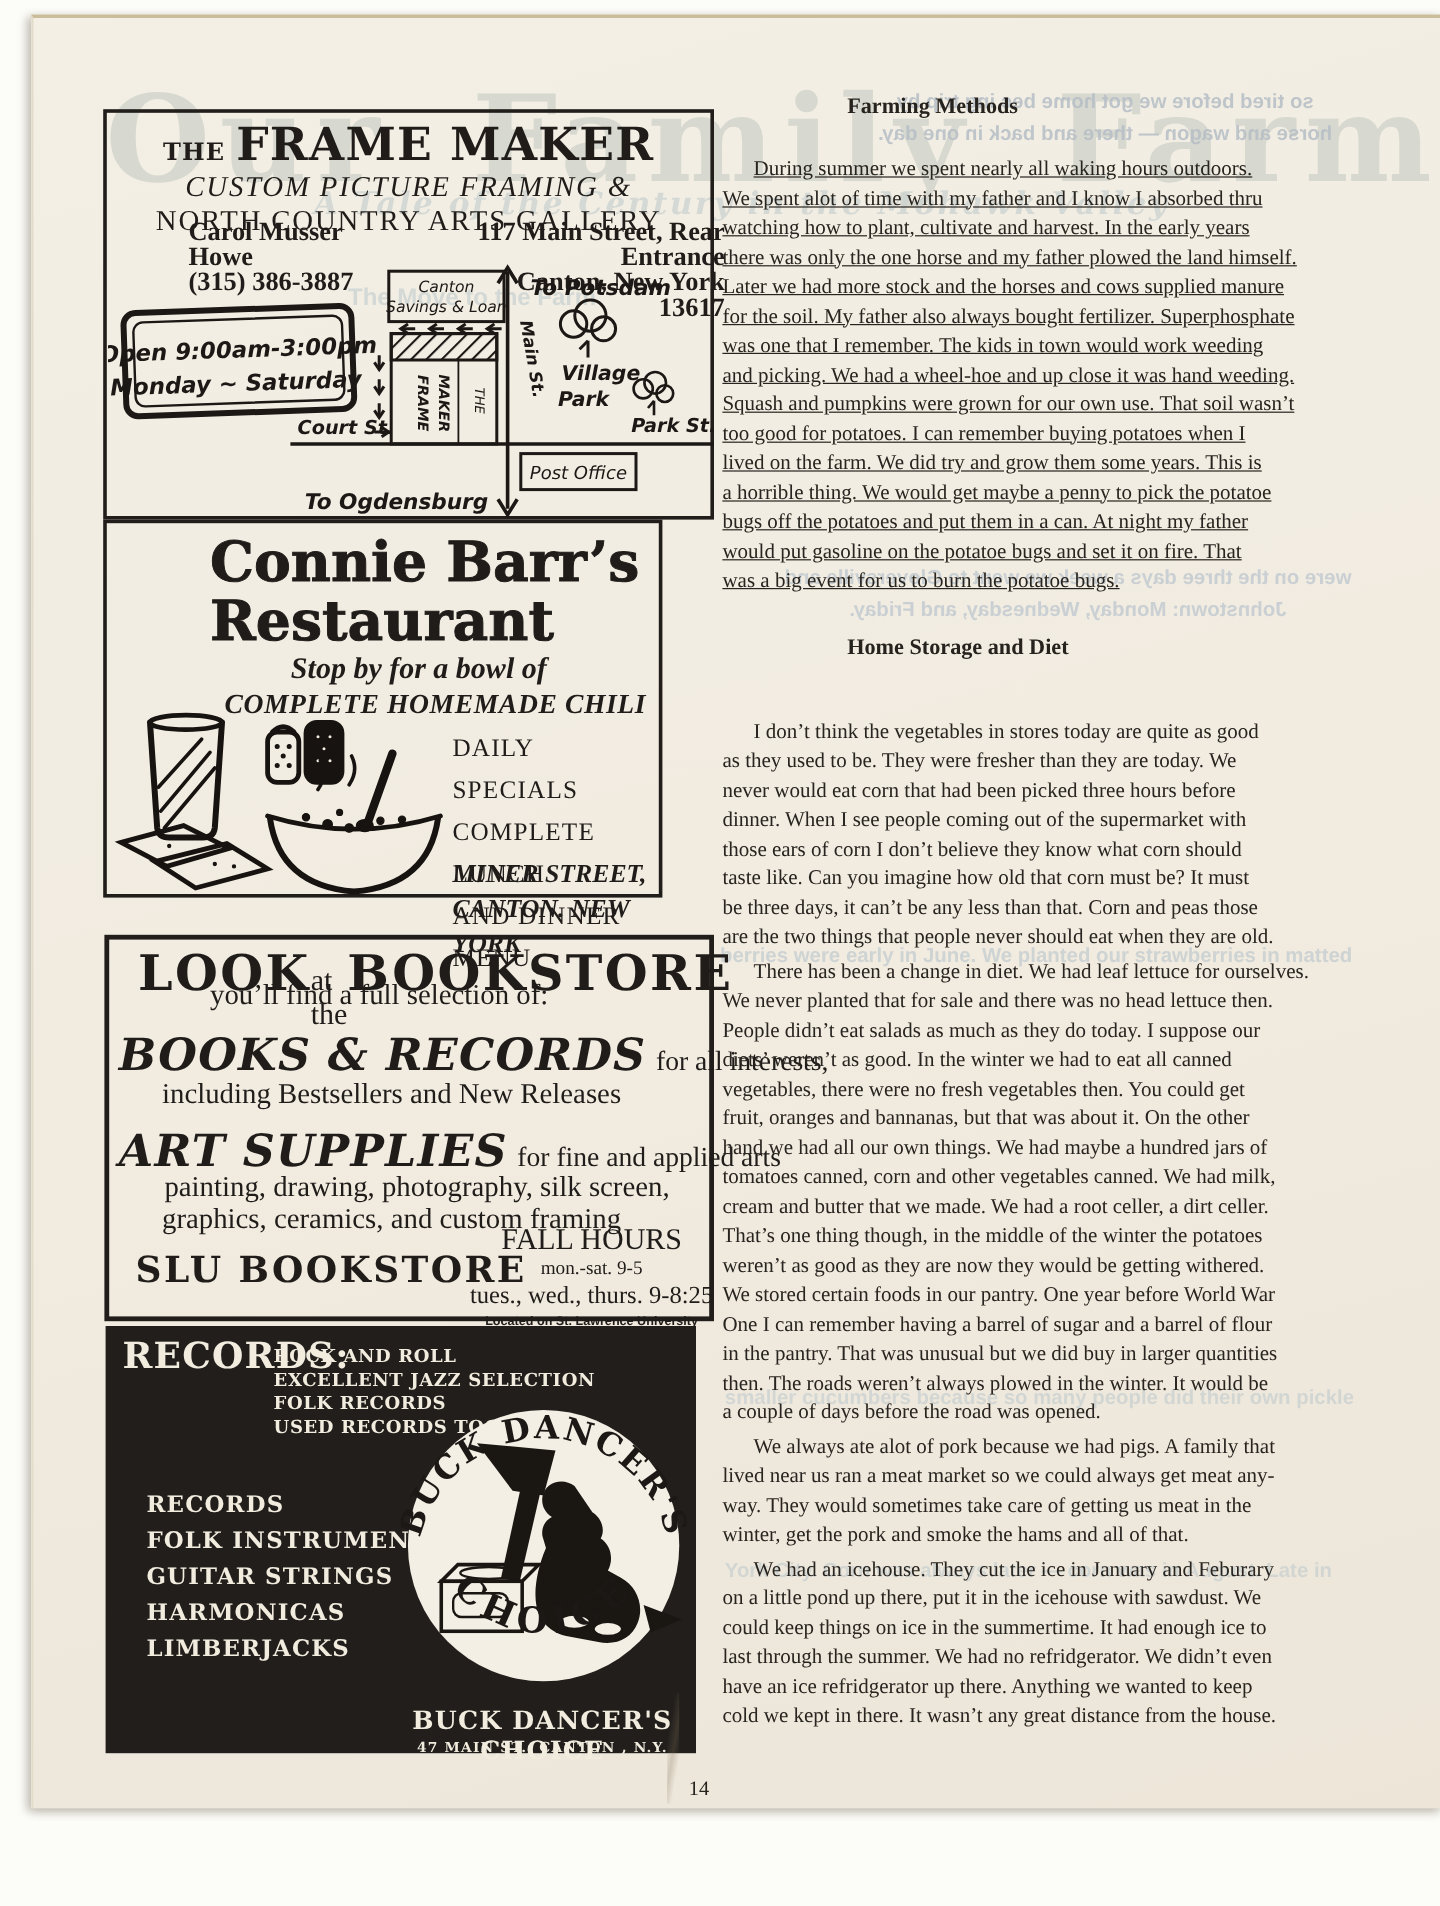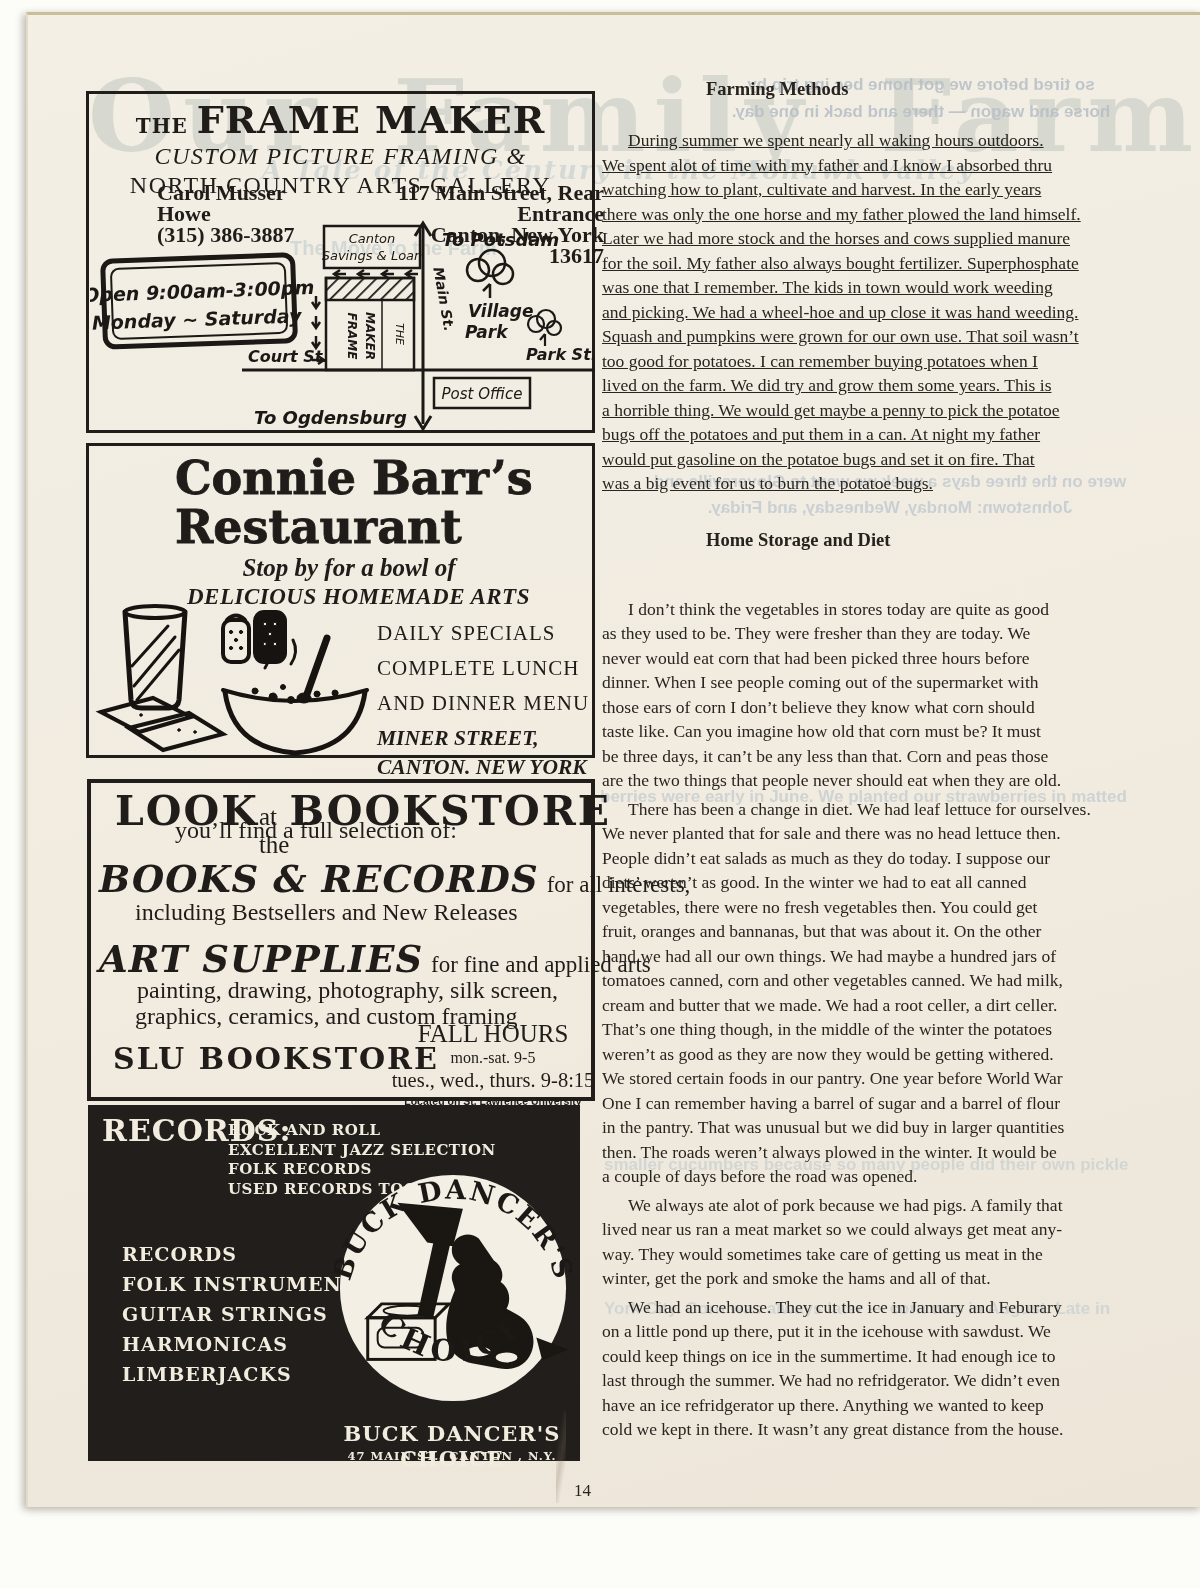--- a/index.html
+++ b/index.html
@@ -37,21 +37,21 @@
   .fm-name{font-family:"DejaVu Serif",serif;font-weight:bold;font-size:38px;letter-spacing:1px;}
   .fm-sub1{text-align:center;font-style:italic;font-size:24px;letter-spacing:1.5px;margin-top:1px;}
   .fm-sub2{text-align:center;font-size:24px;letter-spacing:1.5px;margin-top:2px;}
   .fm-contacts{position:absolute;left:0;top:88px;width:100%;display:flex;font-weight:bold;font-size:22px;line-height:21px;padding-left:12px;}
   .fm-c-left{margin-left:56px;}
   .fm-c-right{margin-left:44px;width:252px;text-align:right;}
   .fm-map{position:absolute;left:1px;top:126px;}
   .hand{font-family:"DejaVu Sans",sans-serif;font-style:italic;}
   .handb{font-family:"DejaVu Sans",sans-serif;font-style:italic;font-weight:bold;}
   
-  .connie-ad{left:58px;top:428px;width:509px;height:315px;border:3px solid #201d1a;}
+  .connie-ad{left:58px;top:418px;width:466px;height:315px;border:3px solid #201d1a;}
   .cb-title{position:absolute;left:86px;top:8px;font-family:"DejaVu Serif",serif;font-weight:bold;
     font-size:46px;line-height:49px;-webkit-text-stroke:.8px #1f1c19;}
   .cb-tag{position:absolute;left:108px;top:108px;width:304px;text-align:center;font-weight:bold;font-style:italic;font-size:25px;}
   .cb-chili{position:absolute;left:98px;top:138px;font-weight:bold;font-style:italic;font-size:23px;letter-spacing:.5px;}
   .cb-menu{position:absolute;left:288px;top:170px;font-size:21px;line-height:35px;letter-spacing:1px;}
   .cb-addr{position:absolute;left:288px;top:278px;font-weight:bold;font-style:italic;font-size:21.5px;line-height:29px;}
   .cb-illus{position:absolute;left:6px;top:146px;}
   
   .bookstore-ad{left:59px;top:764px;width:508px;height:322px;border:4px solid #201d1a;}
   .bs-row1{position:absolute;left:0;top:0;width:100%;box-sizing:border-box;display:flex;align-items:baseline;justify-content:space-between;padding:4px 20px 0 24px;}
@@ -207,21 +207,21 @@
       <text class="handb" x="164" y="204" font-size="18">To Ogdensburg</text>
     </svg>
   </div>
 
   <div class="ad connie-ad ink">
     <div class="cb-title">
       <div>Connie Barr’s</div>
       <div>Restaurant</div>
     </div>
     <div class="cb-tag">Stop by for a bowl of</div>
-    <div class="cb-chili">DELICIOUS HOMEMADE ARTS</div>
+    <div class="cb-chili">COMPLETE HOMEMADE CHILI</div>
     <div class="cb-menu">
       <div>DAILY SPECIALS</div>
       <div>COMPLETE LUNCH</div>
       <div>AND DINNER MENU</div>
     </div>
     <div class="cb-addr">
       <div>MINER STREET,</div>
       <div>CANTON. NEW YORK</div>
     </div>
     <svg class="cb-illus" width="290" height="168" viewBox="0 0 290 168">
@@ -292,21 +292,21 @@
     <div class="bs-line bs-books-sub">including Bestsellers and New Releases</div>
     <div class="bs-line bs-art">
       <span class="bs-big">ART SUPPLIES</span><span class="bs-small">for fine and applied arts</span>
     </div>
     <div class="bs-line bs-art1">painting, drawing, photography, silk screen,</div>
     <div class="bs-line bs-art2">graphics, ceramics, and custom framing</div>
     <div class="bs-slu">SLU BOOKSTORE</div>
     <div class="bs-hours">
       <div class="bh-title">FALL HOURS</div>
       <div class="bh-1">mon.-sat.  9-5</div>
-      <div class="bh-2">tues., wed., thurs.  9-8:15</div>
+      <div class="bh-2">tues., wed., thurs.  9-8:25</div>
       <div class="bh-loc">Located on St. Lawrence University campus</div>
       <div class="bh-loc2">Canton, New York</div>
     </div>
   </div>
 
   <div class="ad records-ad">
     <div class="rc-label">RECORDS:</div>
     <div class="rc-toplist">
       <div>ROCK AND ROLL</div>
       <div>EXCELLENT JAZZ SELECTION</div>

